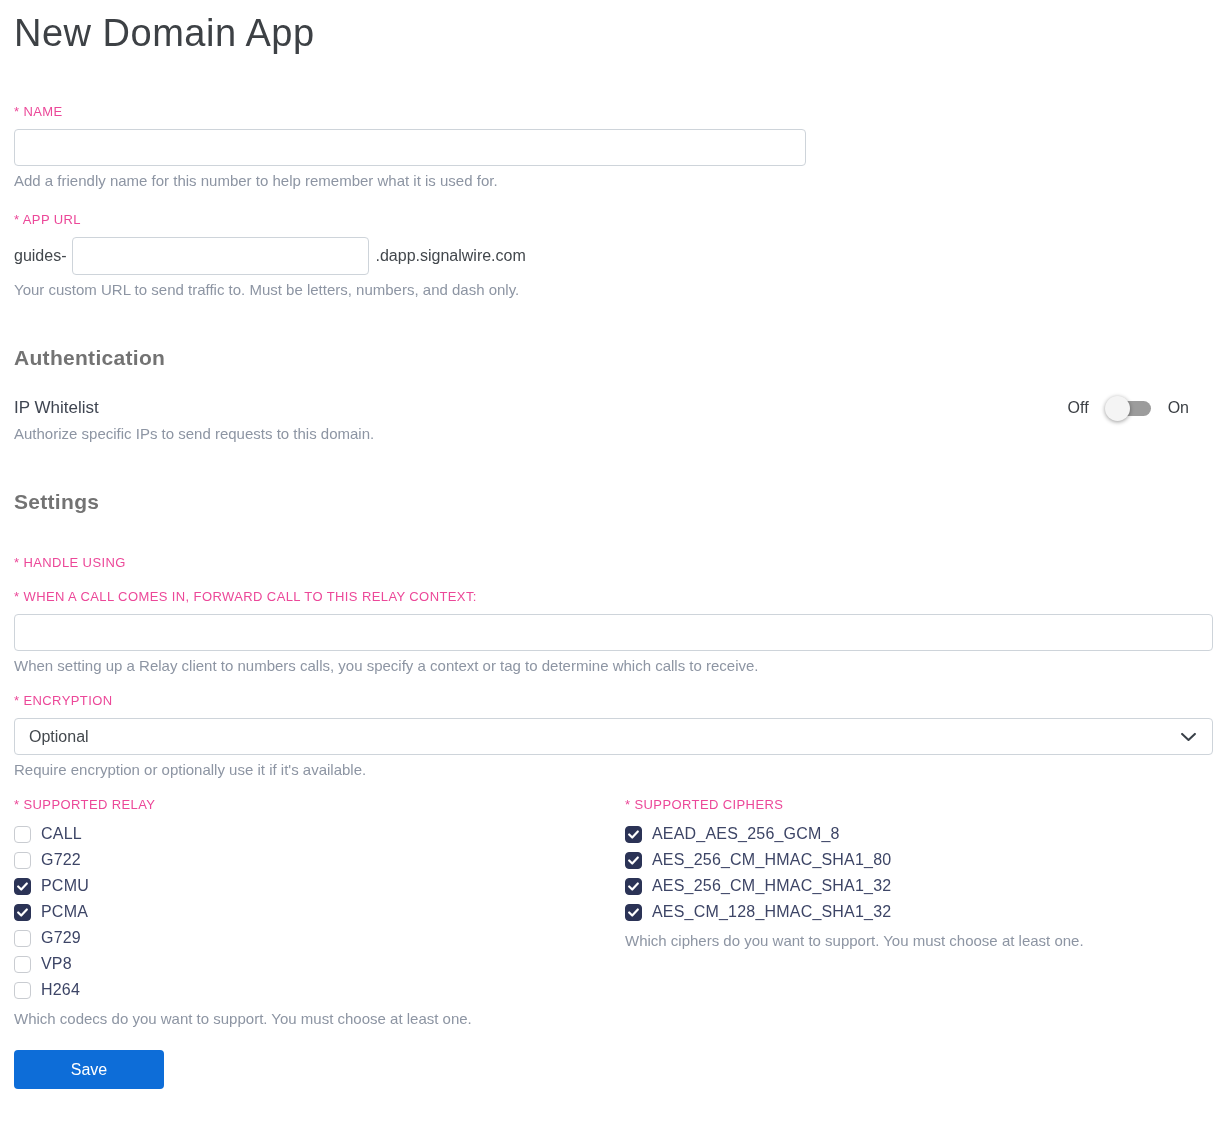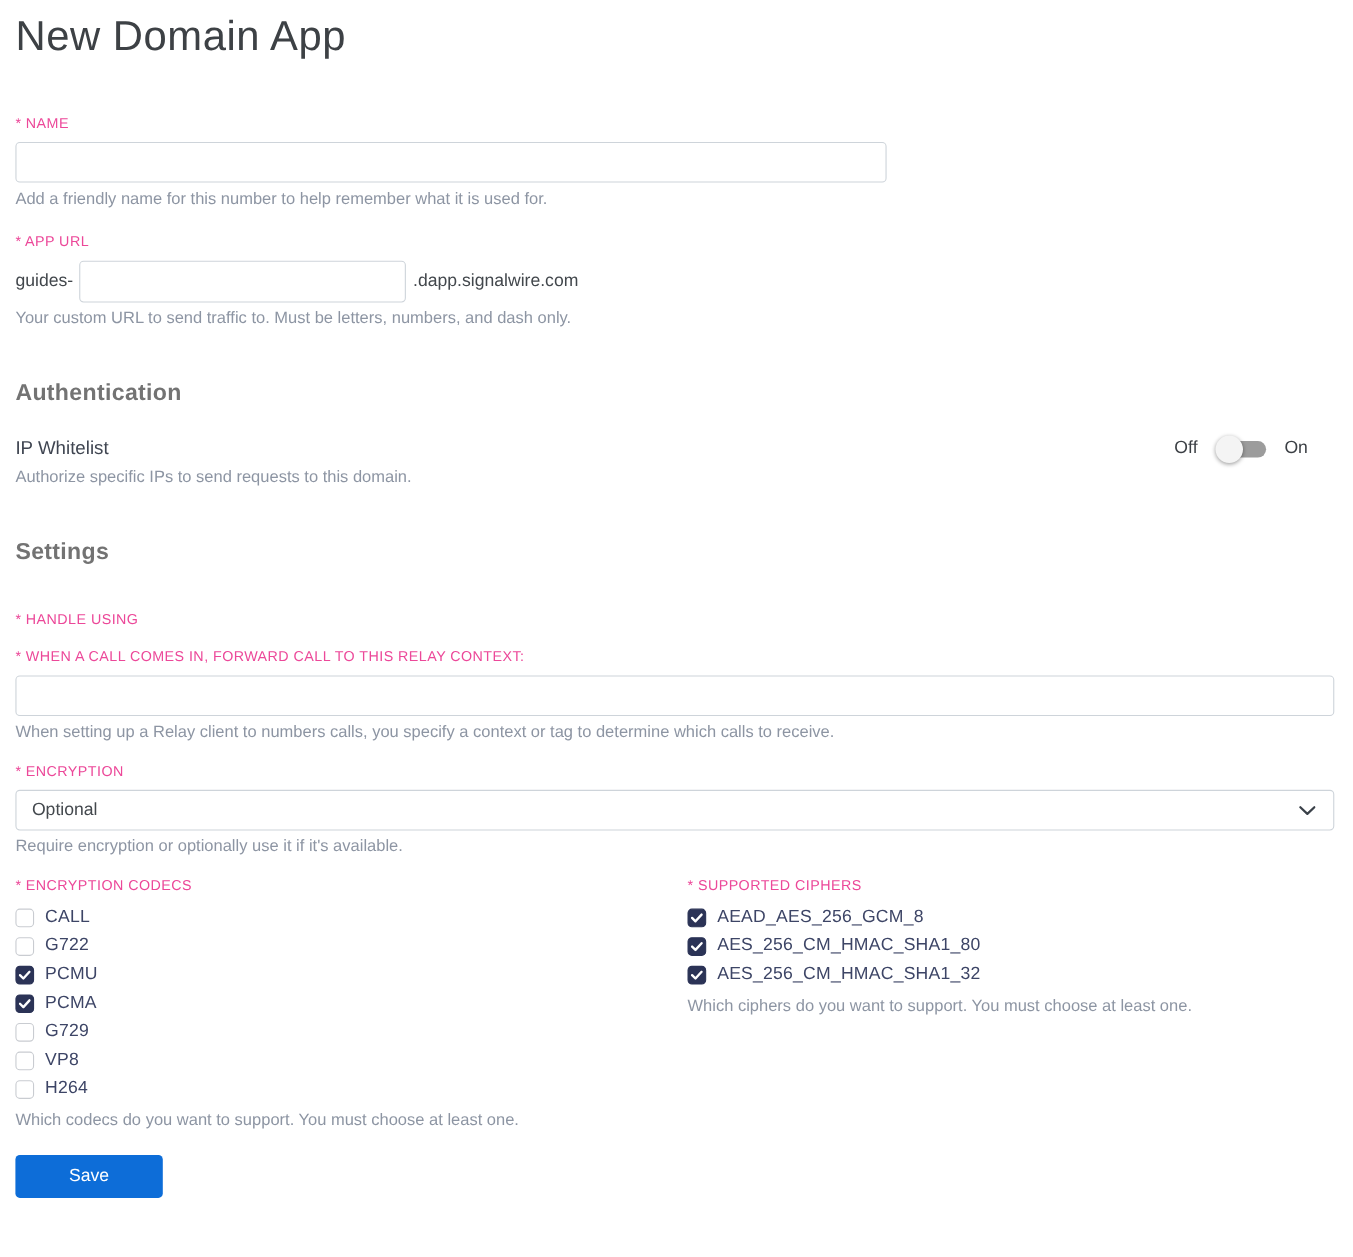--- a/index.html
+++ b/index.html
@@ -165,21 +165,21 @@
   .check-row-label {
     margin-left: 10px;
     font-size: 16px;
     color: #3d4566;
     letter-spacing: 0.2px;
   }
   .checks-help { margin-top: 6px; }
 
   .save-button {
     margin-top: 22px;
-    width: 134px;
+    width: 150px;
     height: 39px;
     background: var(--accent-blue, #0d6dd8);
     color: #fff;
     border: none;
     border-radius: 4px;
     font-size: 16px;
     font-family: "Liberation Sans", sans-serif;
     cursor: pointer;
   }
 </style>
@@ -240,21 +240,21 @@
       <span class="select-value">Optional</span>
       <svg class="select-chevron" viewBox="0 0 16 9">
         <path d="M1.2 1.2 L8 7.6 L14.8 1.2" stroke="#3a4149" stroke-width="2.2" fill="none" stroke-linecap="round" stroke-linejoin="round"></path>
       </svg>
     </div>
     <div class="help-text">Require encryption or optionally use it if it's available.</div>
   </div>
 
   <div class="checks-columns">
     <div class="checks-col-left">
-      <label class="field-label" style="margin-bottom:0">* ENCRYPTION CODECS</label>
+      <label class="field-label" style="margin-bottom:0">* SUPPORTED RELAY</label>
       <div class="check-list">
 
           <div class="check-row">
             <span class="cb">
               
             </span>
             <span class="check-row-label">CALL</span>
           </div>
 
           <div class="check-row">
@@ -331,20 +331,28 @@
 
           <div class="check-row">
             <span class="cb checked">
               <svg class="check-glyph" viewBox="0 0 12 10">
                 <path d="M1.2 5 L4.6 8.4 L10.8 1.6" stroke="#ffffff" stroke-width="2.4" fill="none" stroke-linecap="round" stroke-linejoin="round"></path>
               </svg>
             </span>
             <span class="check-row-label">AES_256_CM_HMAC_SHA1_32</span>
           </div>
 
+          <div class="check-row">
+            <span class="cb checked">
+              <svg class="check-glyph" viewBox="0 0 12 10">
+                <path d="M1.2 5 L4.6 8.4 L10.8 1.6" stroke="#ffffff" stroke-width="2.4" fill="none" stroke-linecap="round" stroke-linejoin="round"></path>
+              </svg>
+            </span>
+            <span class="check-row-label">AES_CM_128_HMAC_SHA1_32</span>
+          </div>
         </div>
       <div class="help-text checks-help">Which ciphers do you want to support. You must choose at least one.</div>
     </div>
   </div>
 
   <button class="save-button">Save</button>
 
 </div>
 
 </body></html>

